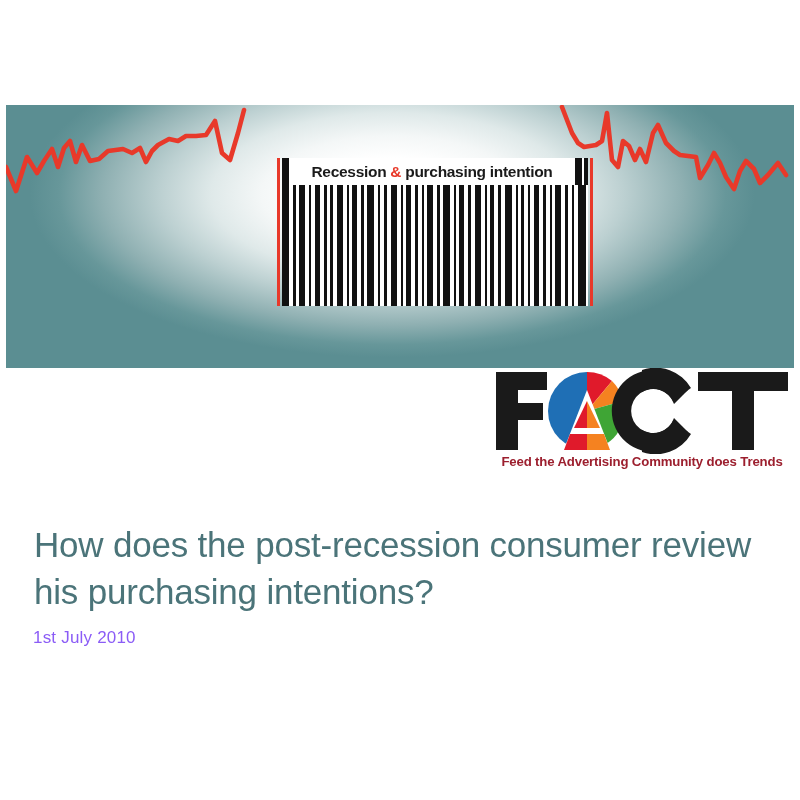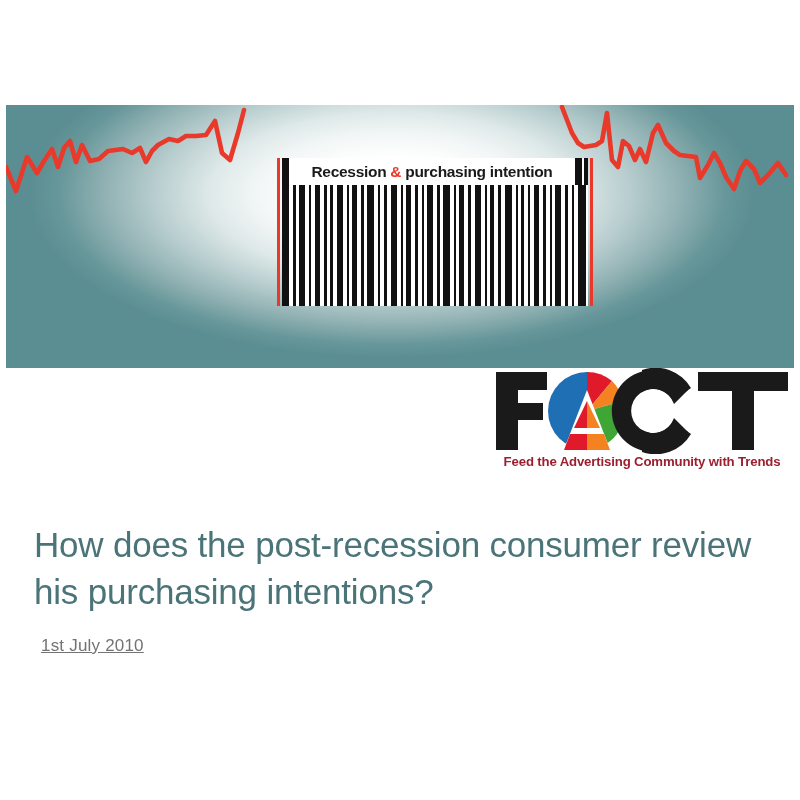--- a/index.html
+++ b/index.html
@@ -158,30 +158,29 @@
   #deck-title {
     margin: 1px;
     font-family: "Liberation Sans", sans-serif;
     font-weight: normal;
     font-size: 35px;
     line-height: 47px;
     color: #4b7479;
     letter-spacing: -0.2px;
   }
   #deck-date {
-    margin: 8px;
+    margin: 0;
     position: absolute;
     left: 0;
     top: 108px;
     font-family: "Liberation Sans", sans-serif;
     font-weight: normal;
     font-size: 17px;
-    color: #737373;
+    color: #8b5cf6;
     letter-spacing: 0.2px;
-    text-decoration: underline;
   }
 </style>
 </head>
 <body>
 
 <div id="slide">
 
   <div id="hero">
     <div id="hero-inner">
 
@@ -285,21 +284,21 @@
         <path d="M196,22 A41,41 0 1,0 196,64 L182,50 A22,22 0 1,1 182,36 Z"></path>
         <path d="M150,2 A41,41 0 0,1 199,20 L181,33 A22,22 0 0,0 150,24 Z"></path>
         <path d="M150,84 A41,41 0 0,0 199,66 L181,53 A22,22 0 0,1 150,62 Z"></path>
       </g>
 
       <g fill="#1a1a1a">
         <path d="M206,4 H296 V23 H262 V82 H240 V23 H206 Z"></path>
       </g>
     </svg>
 
-    <div id="fact-tagline">Feed the Advertising Community with Trends</div>
+    <div id="fact-tagline">Feed the Advertising Community does Trends</div>
   </div>
 
   <div id="title-block">
     <h1 id="deck-title">How does the post-recession consumer review his purchasing intentions?</h1>
     <p id="deck-date">1st July 2010</p>
   </div>
 
 </div>
 
 </body></html>

